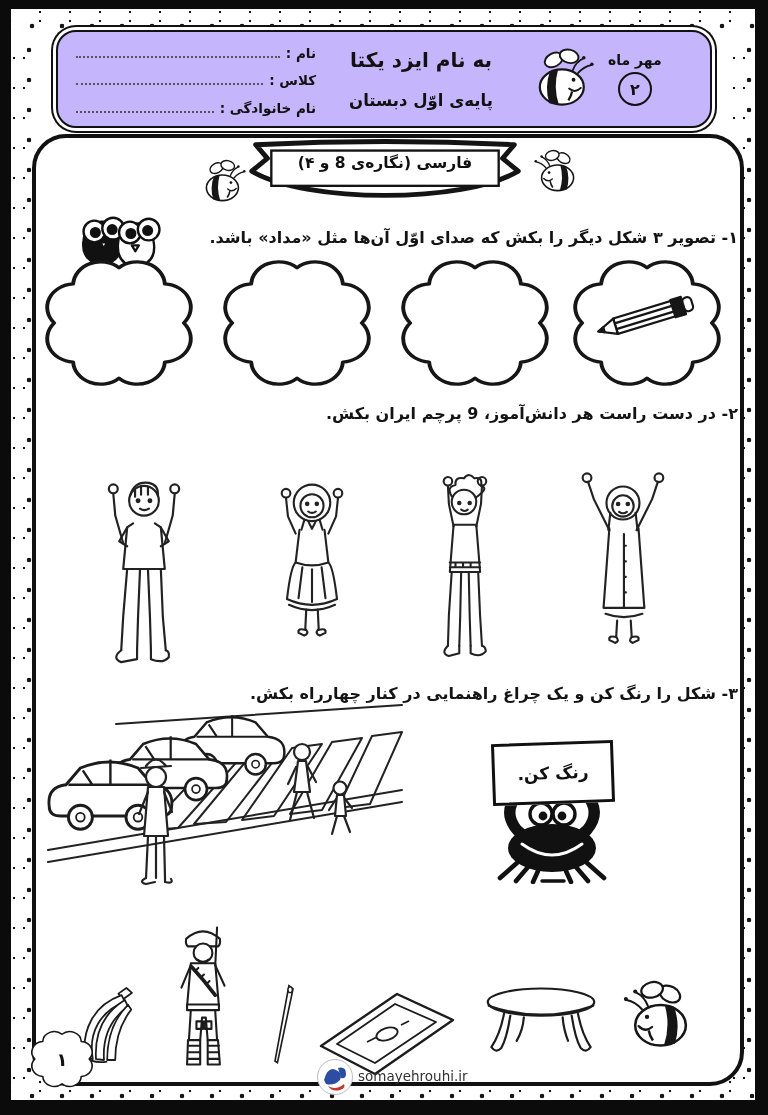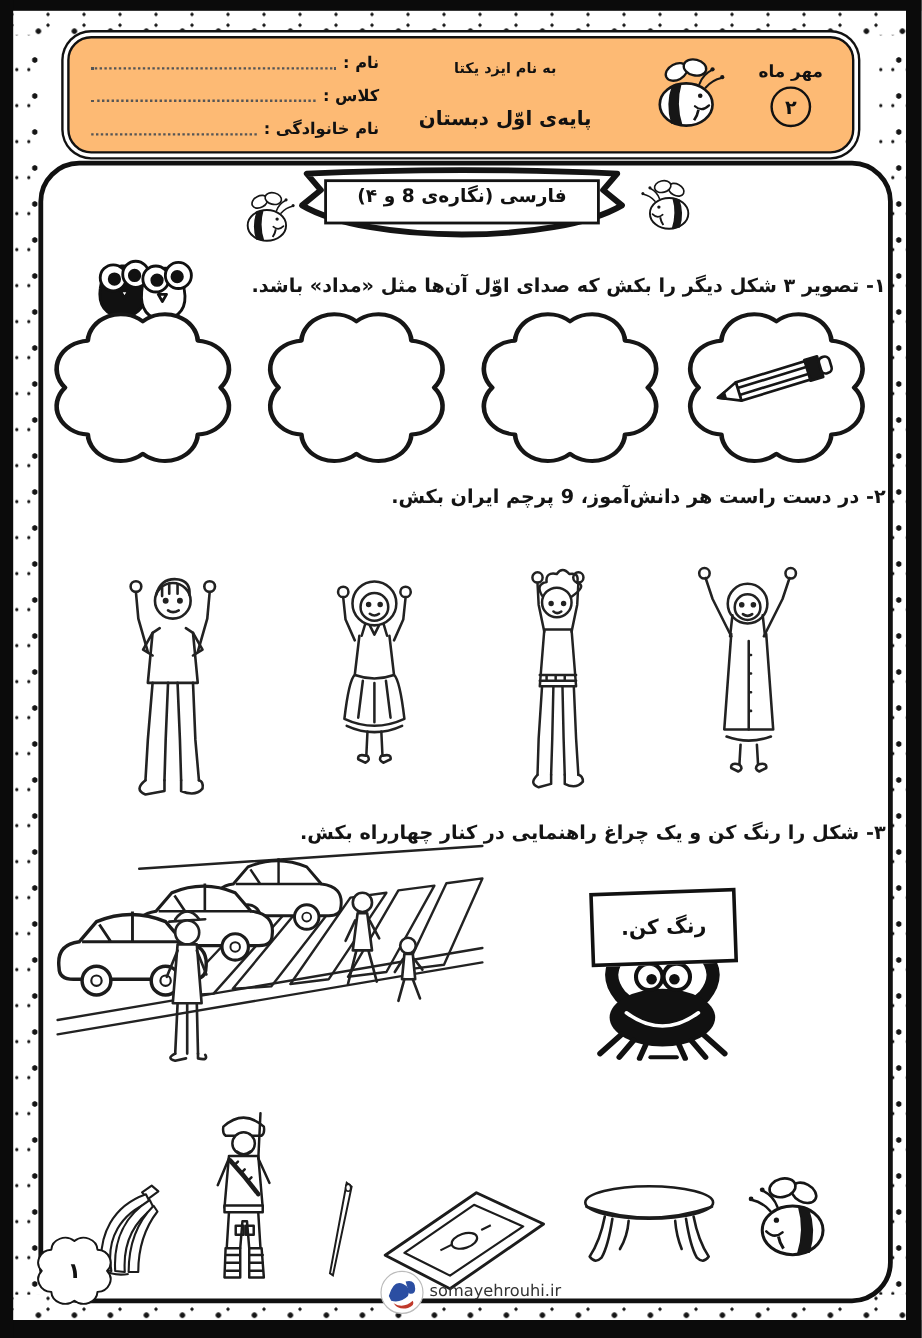--- a/index.html
+++ b/index.html
@@ -18,31 +18,31 @@
   .dots-h{position:absolute;background-image:
       radial-gradient(circle,#151515 2px,transparent 2.6px),
       radial-gradient(circle,#151515 1.1px,transparent 1.6px),
       radial-gradient(circle,#151515 1.1px,transparent 1.6px);
     background-size:30px 20px,30px 20px,30px 20px;
     background-position:6px 7px,14px 2px,14px 13px;}
   
   #header-box{position:absolute;left:56px;top:30px;width:656px;height:98px;
     border:2.5px solid #111;border-radius:20px;
     box-shadow:0 0 0 3px #fff,0 0 0 5px #111;
-    background:#fdba74;display:flex;flex-direction:row-reverse;align-items:stretch;
+    background:#c4b5fd;display:flex;flex-direction:row-reverse;align-items:stretch;
     padding:6px 14px;box-sizing:border-box;direction:rtl;}
   .fields{width:244px;display:flex;flex-direction:column;justify-content:space-around;}
   .frow{display:flex;align-items:flex-end;direction:rtl;}
   .frow .lbl{font-weight:bold;font-size:13.5px;white-space:nowrap;}
   .frow .fill{flex:1;border-bottom:2px dotted #555;margin:0 6px 3px 4px;height:14px;}
   .hcenter{flex:1;display:flex;flex-direction:column;align-items:center;justify-content:space-around;}
-  .h-bism{font-size:12px;font-weight:bold;}
+  .h-bism{font-size:20px;font-weight:bold;}
   .h-title{font-size:20px;font-weight:bold;letter-spacing:.5px;}
   .h-grade{font-size:16.5px;font-weight:bold;}
-  .hmonth{width:170px;display:flex;flex-direction:row;align-items:center;justify-content:center;direction:ltr;gap:20px;}
+  .hmonth{width:170px;display:flex;flex-direction:row;align-items:center;justify-content:flex-start;direction:ltr;gap:6px;}
   .mcol{display:flex;flex-direction:column;align-items:center;gap:4px;}
   .month-txt{font-size:14px;font-weight:bold;}
   .week-circ{width:30px;height:30px;border:2.5px solid #111;border-radius:50%;
     display:flex;align-items:center;justify-content:center;font-size:16px;font-weight:bold;}
   
   #main-box{position:absolute;left:32px;top:134px;width:704px;height:944px;
     border:4px solid #111;border-radius:34px;background:#fff;}
   
   .q{position:absolute;right:30px;direction:rtl;text-align:right;font-weight:bold;
      font-size:16px;white-space:nowrap;color:#141414;}

